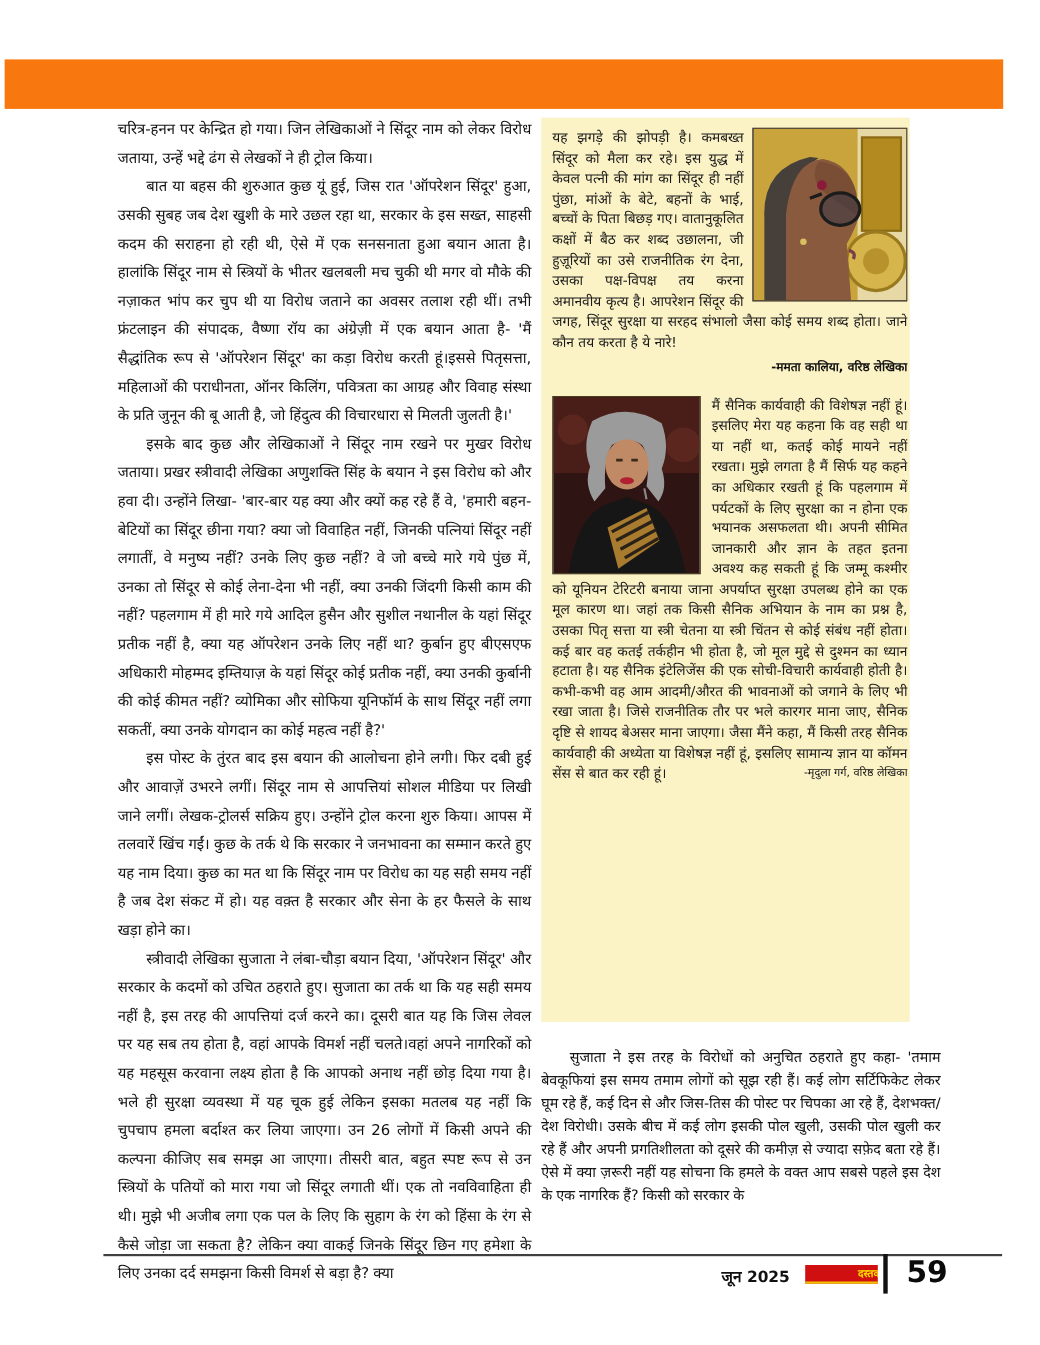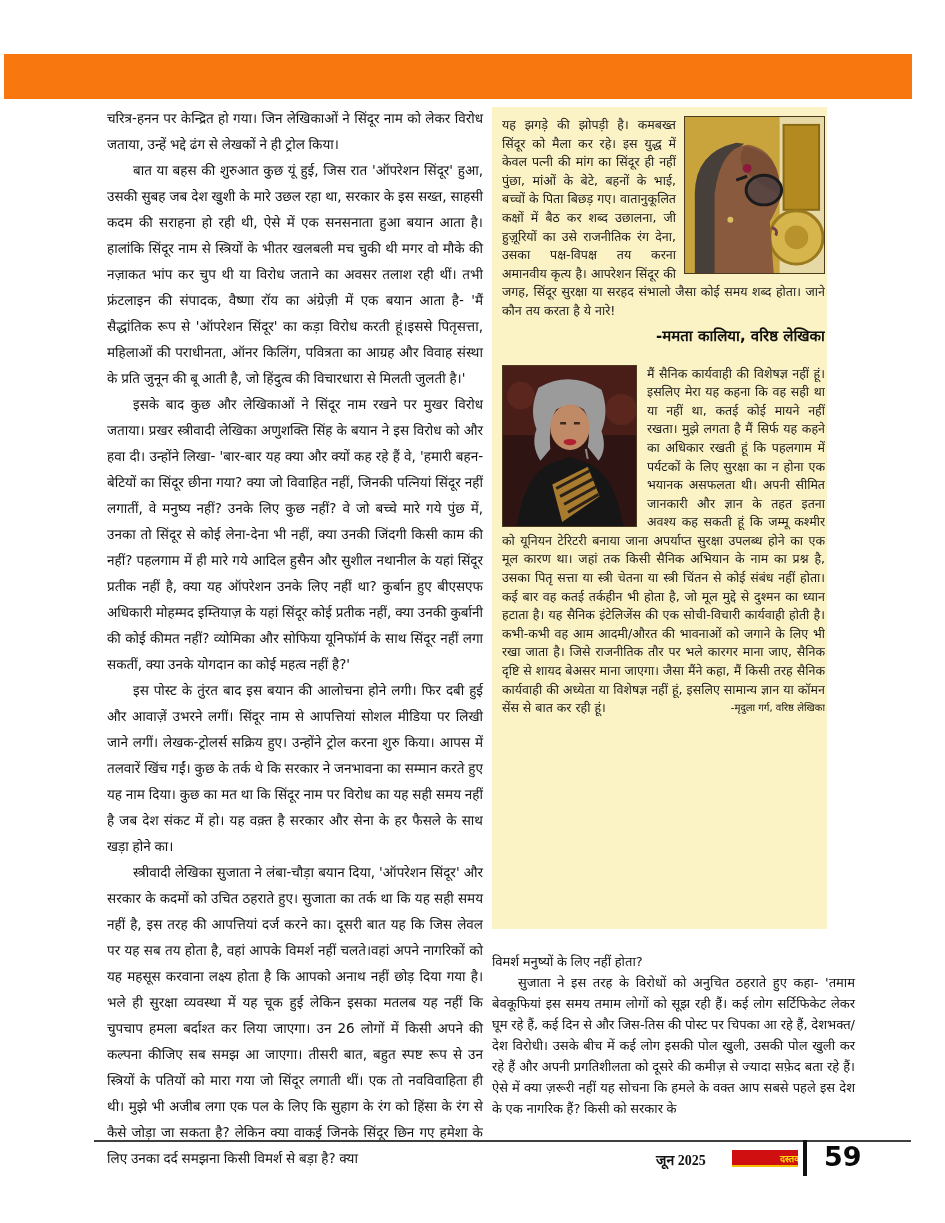--- a/index.html
+++ b/index.html
@@ -32,38 +32,37 @@
   .quote-text {
     font-size:12.5px; line-height:18.6px; text-align:justify; color:#1a1a1a;
   }
   .photo-frame {
     border:1px solid #4a3a20; background:#777; overflow:hidden;
   }
   .photo-right { float:right; width:141px; height:158px; margin:0 0 6px 8px; }
   .photo-left  { float:left;  width:135px; height:162px; margin:0 10px 4px 0; }
   .photo-frame svg { display:block; width:100%; height:100%; }
   .quote-attr {
-    font-weight:bold; font-size:15px; color:#101010; text-align:right;
+    font-weight:bold; font-size:11px; color:#101010; text-align:right;
     margin-top:4px;
   }
   .quote-attr-inline { font-weight:normal; font-size:10px; color:#101010; float:right; }
   .right-tail { margin-top:22px; }
   .tail-par {
     font-size:13px; line-height:21px; text-align:justify; color:#121212;
     word-spacing:-0.5px;
   }
   
   .footer-rule {
     position:absolute; left:90px; top:1136px; width:817px; height:2px;
     background:#3F3F3F;
   }
   .footer-date {
     position:absolute; left:652px; top:1146px; font-size:14px; font-weight:bold;
     color:#111;
-    font-family:Liberation Serif, serif;
   }
   .footer-logo {
     position:absolute; left:728px; top:1146px; width:66px; height:17px;
     background:#D01010; color:#FFE000; font-size:9.5px; font-weight:bold;
     text-align:center; line-height:17px; letter-spacing:0px;
     border-bottom:2px solid #F2C200; white-space:nowrap; overflow:hidden;padding-left:48px;
   }
   .footer-vbar {
     position:absolute; left:799px; top:1136px; width:4px; height:36px; background:#111;
   }
@@ -132,21 +131,20 @@
         </div>
         <p class="quote-text">
           <span>मैं सैनिक कार्यवाही की विशेषज्ञ नहीं हूं। इसलिए मेरा यह कहना कि वह सही था या नहीं था, कतई कोई मायने नहीं रखता। मुझे लगता है मैं सिर्फ यह कहने का अधिकार रखती हूं कि पहलगाम में पर्यटकों के लिए सुरक्षा का न होना एक भयानक असफलता थी। अपनी सीमित जानकारी और ज्ञान के तहत इतना अवश्य कह सकती हूं कि जम्मू कश्मीर को यूनियन टेरिटरी बनाया जाना अपर्याप्त सुरक्षा उपलब्ध होने का एक मूल कारण था। जहां तक किसी सैनिक अभियान के नाम का प्रश्न है, उसका पितृ सत्ता या स्त्री चेतना या स्त्री चिंतन से कोई संबंध नहीं होता। कई बार वह कतई तर्कहीन भी होता है, जो मूल मुद्दे से दुश्मन का ध्यान हटाता है। यह सैनिक इंटेलिजेंस की एक सोची-विचारी कार्यवाही होती है। कभी-कभी वह आम आदमी/औरत की भावनाओं को जगाने के लिए भी रखा जाता है। जिसे राजनीतिक तौर पर भले कारगर माना जाए, सैनिक दृष्टि से शायद बेअसर माना जाएगा। जैसा मैंने कहा, मैं किसी तरह सैनिक कार्यवाही की अध्येता या विशेषज्ञ नहीं हूं, इसलिए सामान्य ज्ञान या कॉमन सेंस से बात कर रही हूं।</span>
           <span class="quote-attr-inline">-मृदुला गर्ग, वरिष्ठ लेखिका</span>
         </p>
       </div>
 
     </div>
 
     <div class="right-tail">
-      <p class="tail-par">विमर्श मनुष्यों के लिए नहीं होता?</p>
       <p class="tail-par indent">सुजाता ने इस तरह के विरोधों को अनुचित ठहराते हुए कहा- 'तमाम बेवकूफियां इस समय तमाम लोगों को सूझ रही हैं। कई लोग सर्टिफिकेट लेकर घूम रहे हैं, कई दिन से और जिस-तिस की पोस्ट पर चिपका आ रहे हैं, देशभक्त/ देश विरोधी। उसके बीच में कई लोग इसकी पोल खुली, उसकी पोल खुली कर रहे हैं और अपनी प्रगतिशीलता को दूसरे की कमीज़ से ज्यादा सफे़द बता रहे हैं। ऐसे में क्या ज़रूरी नहीं यह सोचना कि हमले के वक्त आप सबसे पहले इस देश के एक नागरिक हैं? किसी को सरकार के</p>
     </div>
 
   </div>
 
   <div class="footer-rule"></div>
   <div class="footer-date">जून 2025</div>
   <div class="footer-logo">दस्तक टाइम्स</div>
   <div class="footer-vbar"></div>
   <div class="footer-pagenum">59</div>

